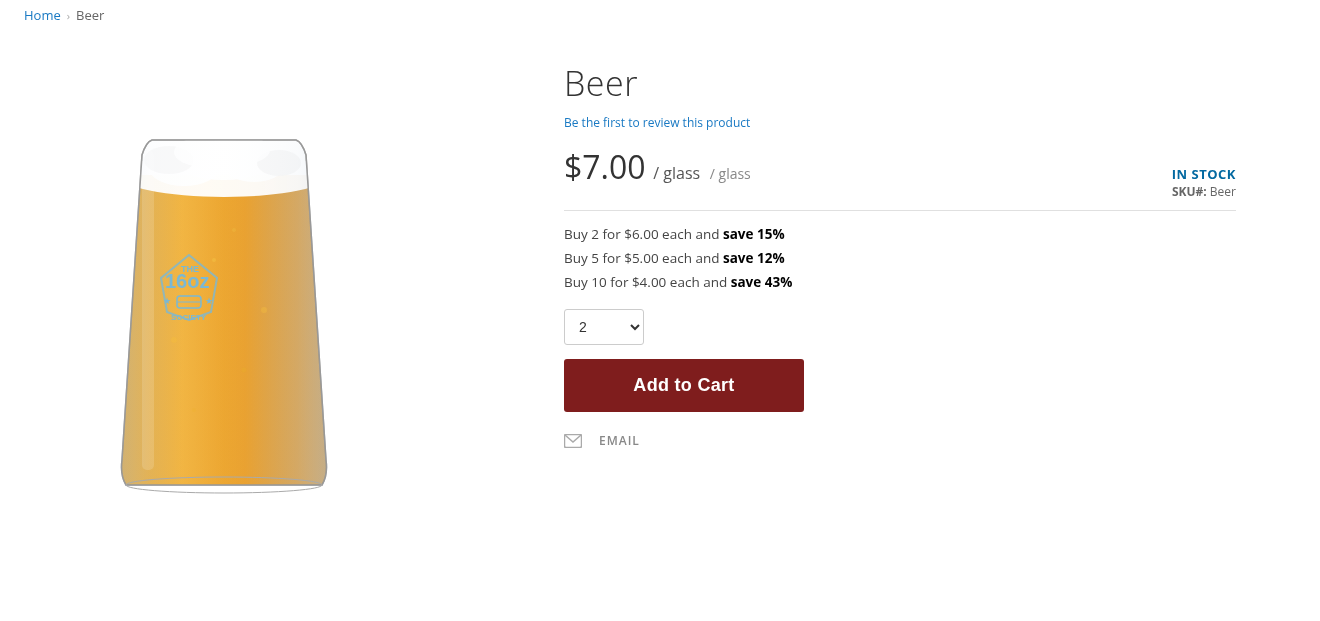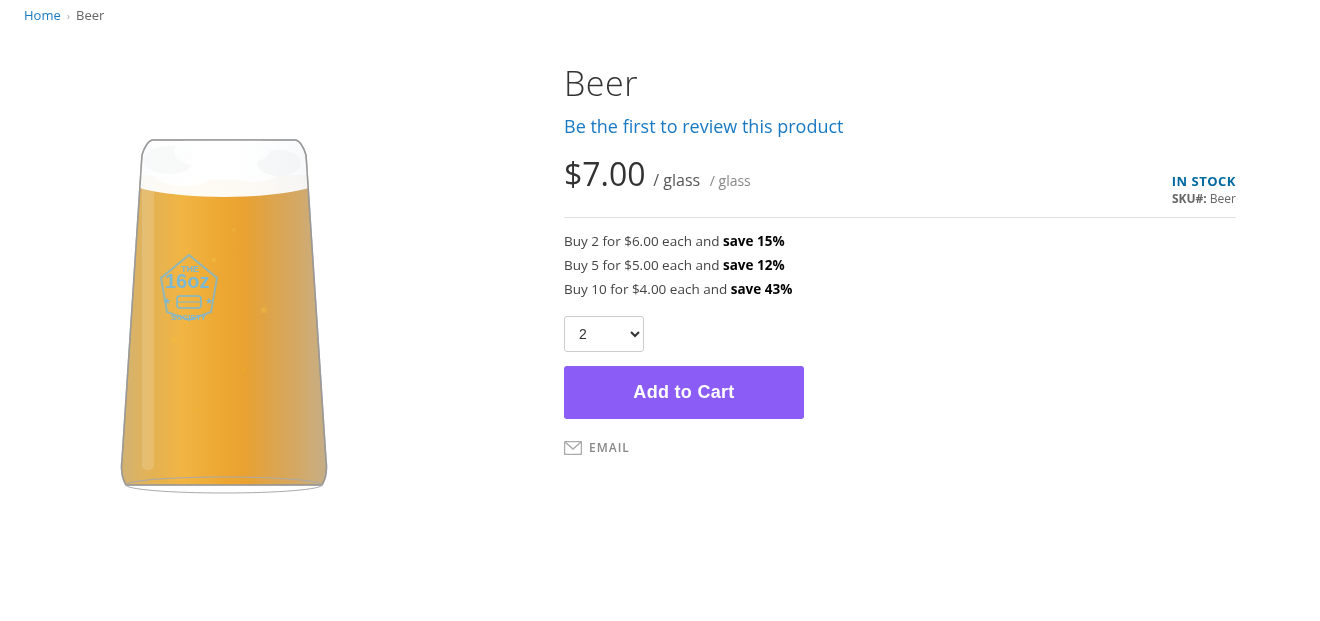--- a/index.html
+++ b/index.html
@@ -61,21 +61,21 @@
     .product-title {
       font-size: 34px;
       font-weight: 300;
       color: #333;
       margin-bottom: 8px;
       letter-spacing: 0.5px;
     }
 
     .review-link {
       color: #1979c3;
-      font-size: 18px;
+      font-size: 12px;
       text-decoration: none;
       cursor: pointer;
       display: block;
       margin-bottom: 14px;
     }
 
     .price-row {
       display: flex;
       align-items: baseline;
       justify-content: space-between;
@@ -154,35 +154,35 @@
       font-size: 14px;
       color: #333;
       background: #fff;
       cursor: pointer;
       appearance: auto;
     }
 
     .add-to-cart-btn {
       width: 240px;
       padding: 16px 20px;
-      background: #8b5cf6;
+      background: #7f1d1d;
       color: #fff;
       font-size: 18px;
       font-weight: 700;
       border: none;
       border-radius: 3px;
       cursor: pointer;
       margin-bottom: 20px;
       letter-spacing: 0.3px;
     }
 
     .email-row {
       display: flex;
       align-items: center;
-      gap: 7px;
+      gap: 17px;
       color: #888;
       font-size: 12px;
       letter-spacing: 1px;
       text-transform: uppercase;
       font-weight: 600;
     }
     .email-icon {
       width: 18px;
       height: 14px;
     }

